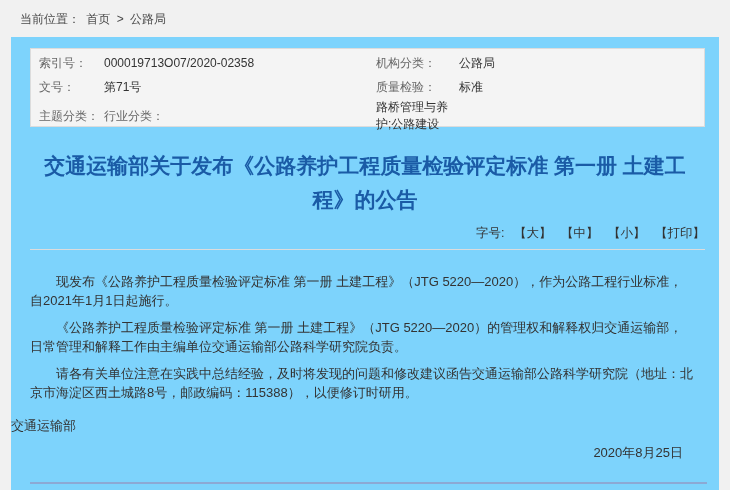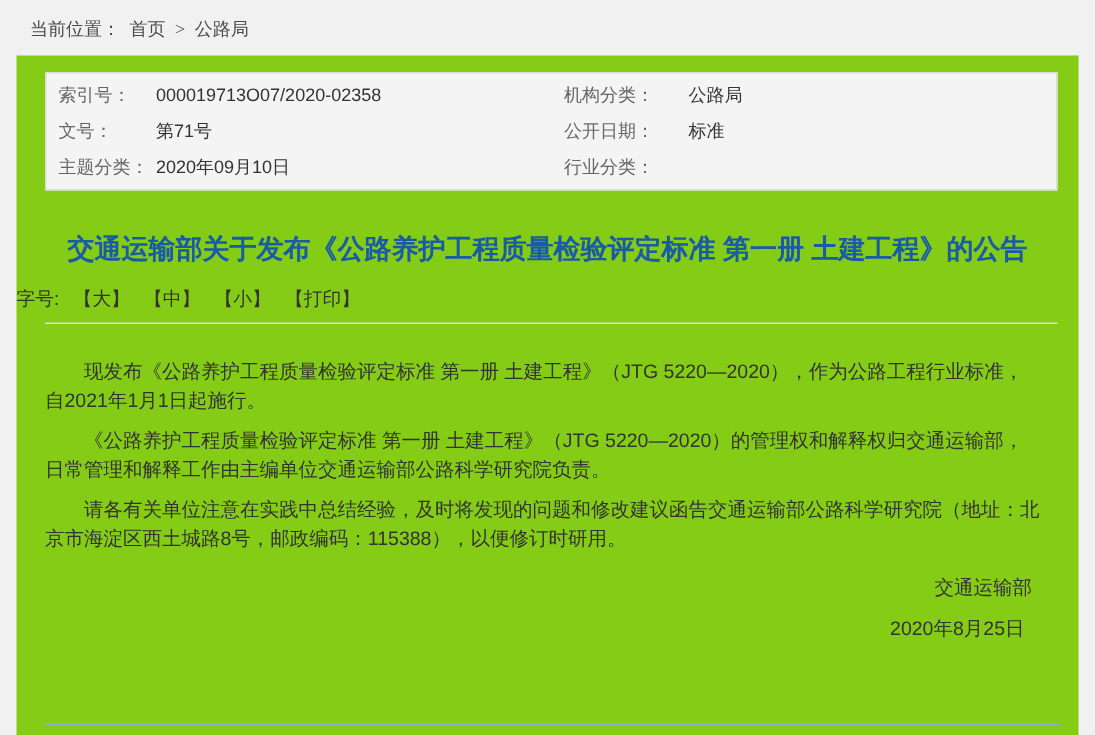--- a/index.html
+++ b/index.html
@@ -9,27 +9,27 @@
     background: #f1f1f1;
     overflow: hidden;
   }
   .breadcrumb {
     height: 37px;
     padding: 11px 0 0 20px;
     font-size: 12px;
     color: #4a4a4a;
     background: #f1f1f1;
   }
-  .breadcrumb span { margin-right: 3px; font-family: Liberation Serif, serif; }
+  .breadcrumb span { margin-right: 3px; }
   .breadcrumb .crumb-link { cursor: pointer; }
   .panel {
     position: absolute;
     left: 11px; top: 37px;
     width: 708px; height: 453px;
-    background: #84cc16;
+    background: #7dd3fc;
   }
   .meta-table {
     margin: 11px 0 0 19px;
     width: 675px;
     background: #f4f4f4;
     border: 1px solid #dcdcdc;
     padding: 2px 0 3px 8px;
   }
   .meta-row {
     display: grid;
@@ -37,29 +37,29 @@
     height: 24px;
     align-items: center;
     font-size: 12px;
   }
   .meta-label { color: #666666; }
   .meta-value { color: #333333; }
   .article-title {
     margin: 22px auto 0 auto;
     max-width: 660px;
     text-align: center;
-    font-size: 18px;
+    font-size: 21px;
     font-weight: bold;
     line-height: 34px;
     color: #1a5ba6;
   }
   .fontsize-bar {
     margin-top: 6px;
     padding-right: 14px;
-    text-align: left;
+    text-align: right;
     font-size: 12.5px;
     color: #333333;
     height: 20px;
     line-height: 20px;
   }
   .fontsize-bar .fs-btn {
     margin-left: 6px;
     cursor: pointer;
     color: #333333;
   }
@@ -72,22 +72,21 @@
     font-size: 13px;
     line-height: 19px;
     color: #333333;
   }
   .article-body p {
     text-indent: 2em;
     margin-bottom: 8px;
   }
   .sig-org {
     margin-top: 15px;
-    text-align: right;
-    padding-right: 31px;
+    padding-right: 20px;
     font-size: 13px;
     color: #333333;
   }
   .sig-date {
     margin-top: 9px;
     text-align: right;
     padding-right: 36px;
     font-size: 13px;
     color: #333333;
   }
@@ -115,27 +114,27 @@
   <div class="meta-table">
     <div class="meta-row">
       <span class="meta-label">索引号：</span>
       <span class="meta-value">000019713O07/2020-02358</span>
       <span class="meta-label">机构分类：</span>
       <span class="meta-value">公路局</span>
     </div>
     <div class="meta-row">
       <span class="meta-label">文号：</span>
       <span class="meta-value">第71号</span>
-      <span class="meta-label">公开日期：</span>
+      <span class="meta-label">质量检验：</span>
       <span class="meta-value">标准</span>
     </div>
     <div class="meta-row">
       <span class="meta-label">主题分类：</span>
-      <span class="meta-value">2020年09月10日</span>
       <span class="meta-label">行业分类：</span>
+      <span class="meta-value">路桥管理与养护;公路建设</span>
     </div>
   </div>
 
   <h1 class="article-title">交通运输部关于发布《公路养护工程质量检验评定标准 第一册 土建工程》的公告</h1>
 
   <div class="fontsize-bar">
     <span>字号:</span>
     <span class="fs-btn">【大】</span>
     <span class="fs-btn">【中】</span>
     <span class="fs-btn">【小】</span>

